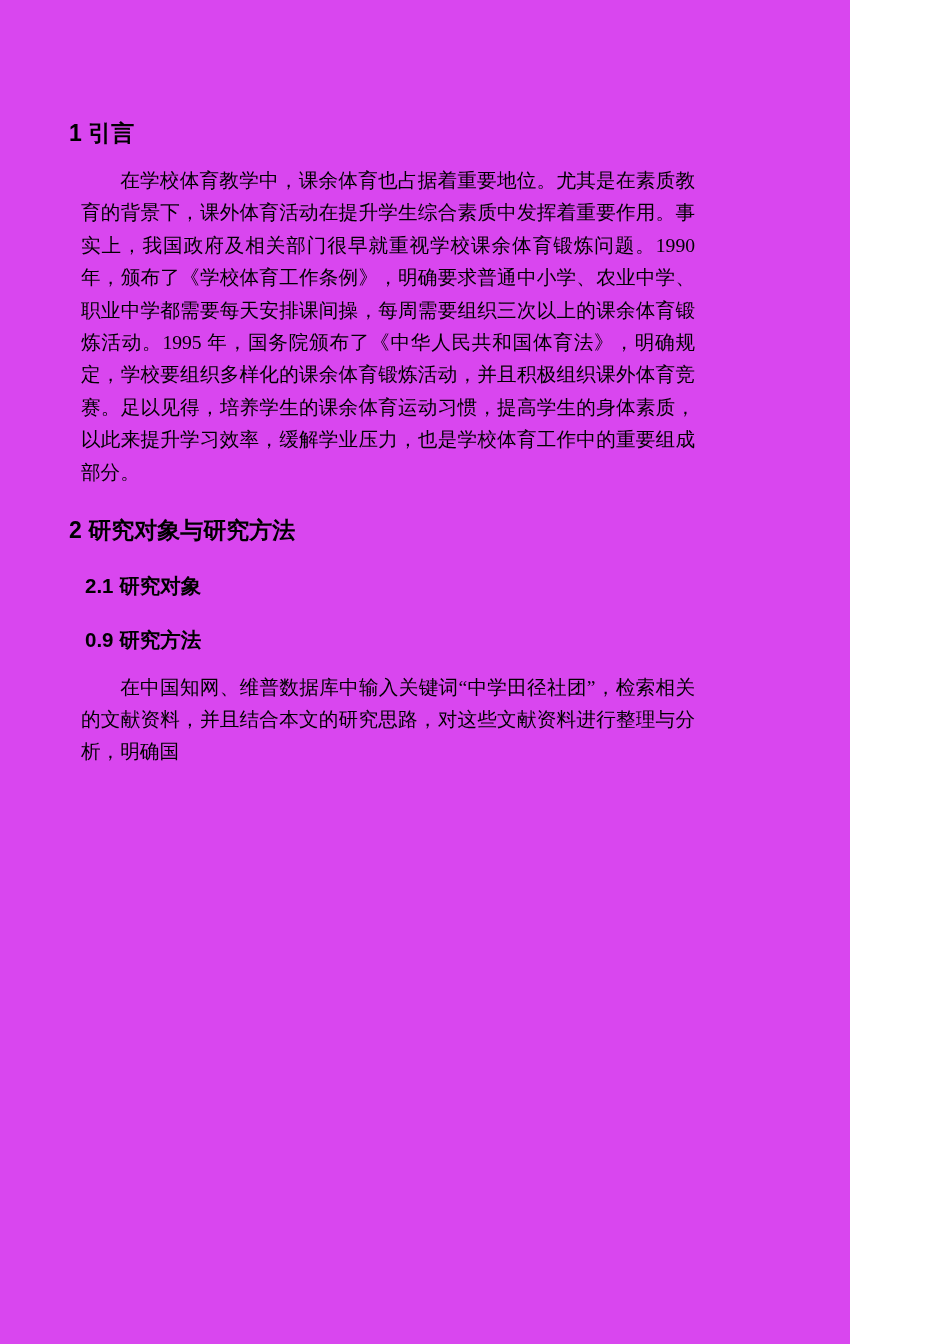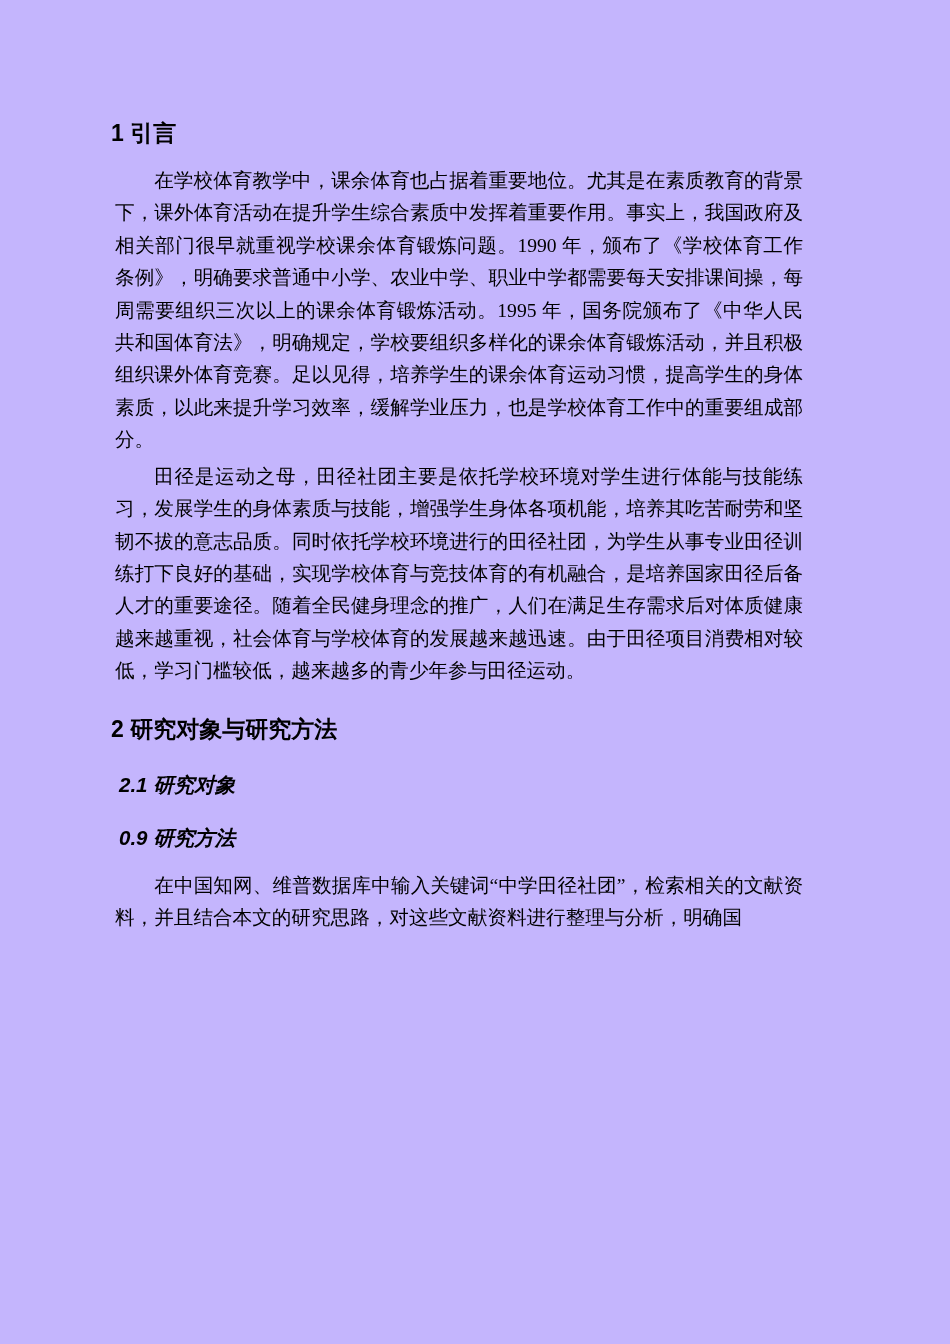--- a/index.html
+++ b/index.html
@@ -3,79 +3,77 @@
 <meta charset="utf-8">
 <style>
   * { box-sizing: border-box; }
   html, body {
     margin: 0;
     padding: 0;
     background: #ffffff;
   }
   .page {
     position: relative;
-    width: 950px;
+    width: 850px;
     height: 1344px;
-    background: #c4b5fd;
+    background: #d946ef;
     color: #000000;
-    padding: 118px 143px 0 111px;
+    padding: 118px 143px 0 69px;
     overflow: hidden;
     font-family: "Liberation Serif", serif;
   }
   .h-level1 {
     font-family: "Liberation Sans", sans-serif;
     font-weight: bold;
     font-size: 23px;
     line-height: 1.35;
     margin: 0 0 16px 0;
     color: #000000;
   }
   .h-level1.sec2 {
     margin-top: 26px;
     margin-bottom: 22px;
   }
   .h-level2 {
     font-family: "Liberation Sans", sans-serif;
     font-weight: bold;
     font-size: 20.5px;
     line-height: 1.35;
-    margin: 26px 0 18px 8px;
+    margin: 26px 0 18px 16px;
     color: #000000;
-    font-style: italic;
   }
   .h-level3 {
     font-family: "Liberation Sans", sans-serif;
     font-weight: bold;
     font-size: 20px;
     line-height: 1.35;
     margin: 28px 0 16px 0;
     color: #000000;
   }
   .body-para {
     font-family: "Liberation Serif", serif;
     font-size: 19.6px;
     line-height: 32.4px;
     text-align: justify;
     text-justify: inter-ideograph;
     text-indent: 2em;
-    margin: 4px;
+    margin: 12px;
     color: #000000;
     word-break: break-all;
   }
 </style>
 </head>
 <body>
 
 <div class="page">
 
   <h1 class="h-level1">1 引言</h1>
 
   <p class="body-para">在学校体育教学中，课余体育也占据着重要地位。尤其是在素质教育的背景下，课外体育活动在提升学生综合素质中发挥着重要作用。事实上，我国政府及相关部门很早就重视学校课余体育锻炼问题。1990 年，颁布了《学校体育工作条例》，明确要求普通中小学、农业中学、职业中学都需要每天安排课间操，每周需要组织三次以上的课余体育锻炼活动。1995 年，国务院颁布了《中华人民共和国体育法》，明确规定，学校要组织多样化的课余体育锻炼活动，并且积极组织课外体育竞赛。足以见得，培养学生的课余体育运动习惯，提高学生的身体素质，以此来提升学习效率，缓解学业压力，也是学校体育工作中的重要组成部分。</p>
 
-  <p class="body-para">田径是运动之母，田径社团主要是依托学校环境对学生进行体能与技能练习，发展学生的身体素质与技能，增强学生身体各项机能，培养其吃苦耐劳和坚韧不拔的意志品质。同时依托学校环境进行的田径社团，为学生从事专业田径训练打下良好的基础，实现学校体育与竞技体育的有机融合，是培养国家田径后备人才的重要途径。随着全民健身理念的推广，人们在满足生存需求后对体质健康越来越重视，社会体育与学校体育的发展越来越迅速。由于田径项目消费相对较低，学习门槛较低，越来越多的青少年参与田径运动。</p>
 
 
   <h1 class="h-level1 sec2">2 研究对象与研究方法</h1>
 
   <h2 class="h-level2">2.1 研究对象</h2>
 
 
   <h2 class="h-level2">0.9 研究方法</h2>
 
 

